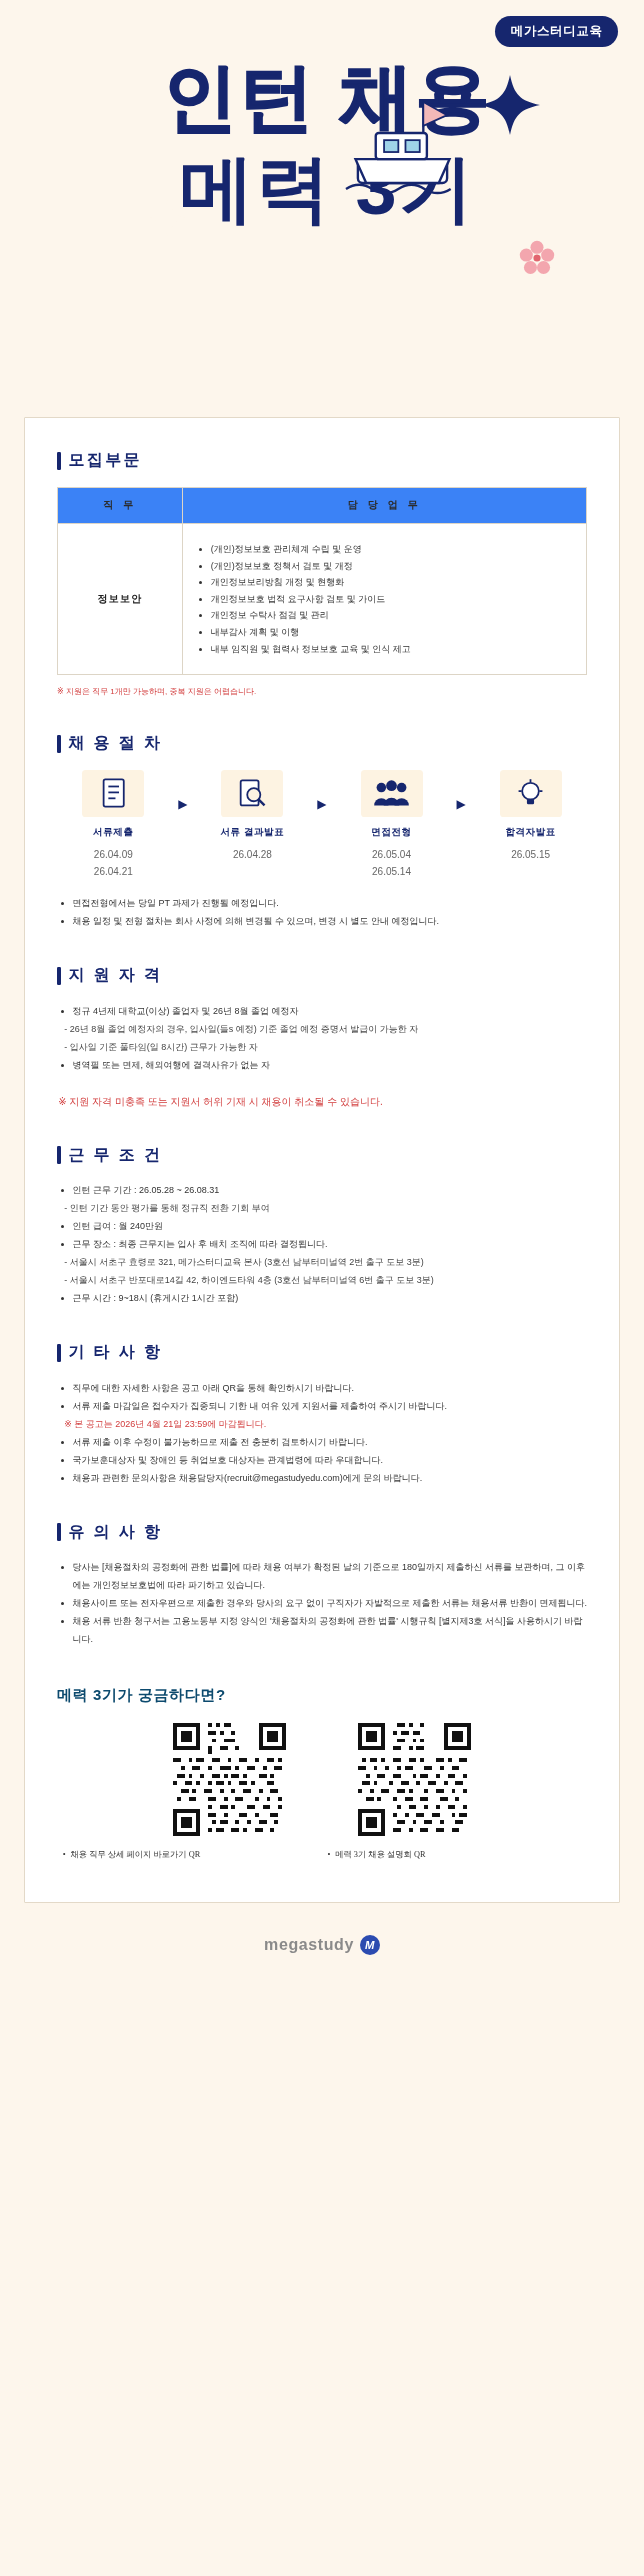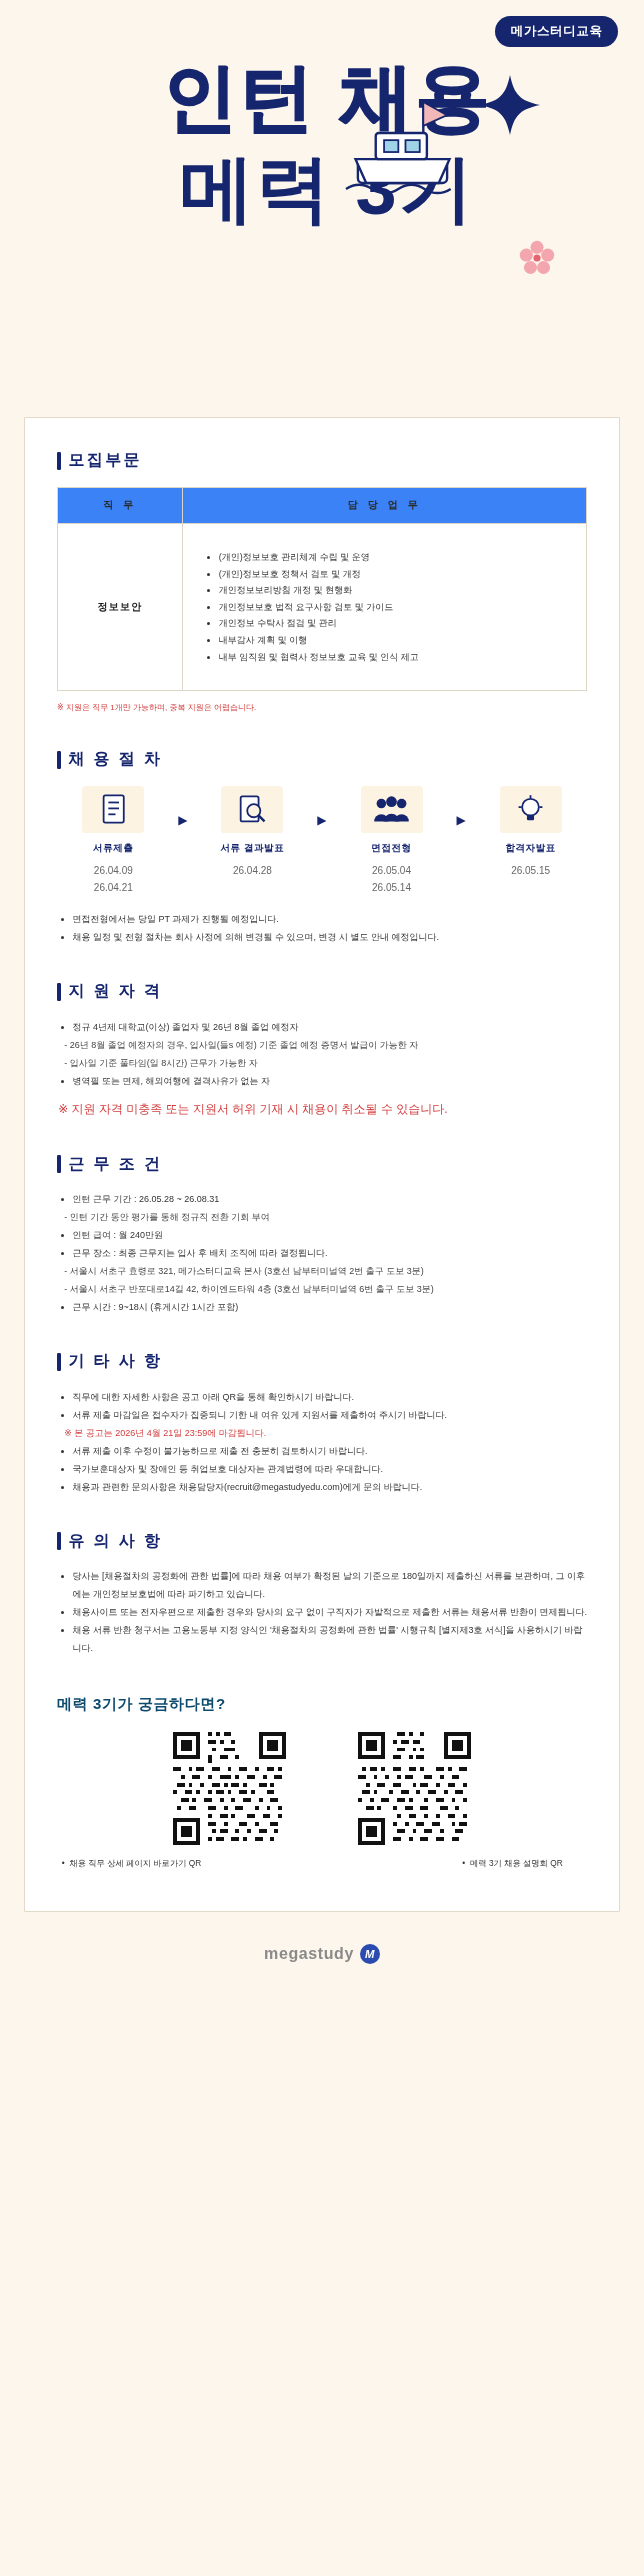--- a/index.html
+++ b/index.html
@@ -139,21 +139,21 @@
     vertical-align: middle;
   }
   td.jobcell {
     width: 125px;
     text-align: center;
     font-weight: bold;
     font-size: 10px;
     letter-spacing: 1.2px;
     color: #222;
   }
-  td.dutycell ul { margin: 12px; padding-left: 13px; }
+  td.dutycell ul { margin: 4px; padding-left: 13px; }
   td.dutycell li {
     font-size: 9px;
     line-height: 1.85;
     color: #333;
   }
   .note-red {
     margin-top: 9.5px;
     font-size: 8px;
     color: #d23c3c;
     line-height: 1.7;
@@ -211,23 +211,23 @@
     line-height: 2.0;
     color: #333;
     list-style: disc;
   }
   ul.blist > li.sub {
     list-style: none;
     margin-left: -8.3px;
     color: #444;
   }
   .note-red-sm {
-    margin-top: 9px;
+    margin-top: 19px;
     margin-left: 1.2px;
-    font-size: 12px;
+    font-size: 10px;
     color: #d23c3c;
     line-height: 1.7;
   }
 
   
   .qr-title {
     font-size: 15px;
     font-weight: bold;
     color: #0c4a6e;
     letter-spacing: 0.6px;
@@ -239,23 +239,24 @@
     gap: 72px;
     margin-top: 6px;
   }
   .qr-box {
     width: 113px;
     height: 113px;
     background: #ffffff;
   }
   .qr-caption-row {
     display: flex;
-    justify-content: space-between;
+    justify-content: flex-start;
     gap: 96px;
     margin-top: 13px;
+    font-family: Liberation Serif, serif;
   }
   .qr-caption {
     width: 149px;
     text-align: center;
     font-size: 8.3px;
     color: #333;
   }
   .qr-caption::before {
     content: "\2022";
     color: #333;

